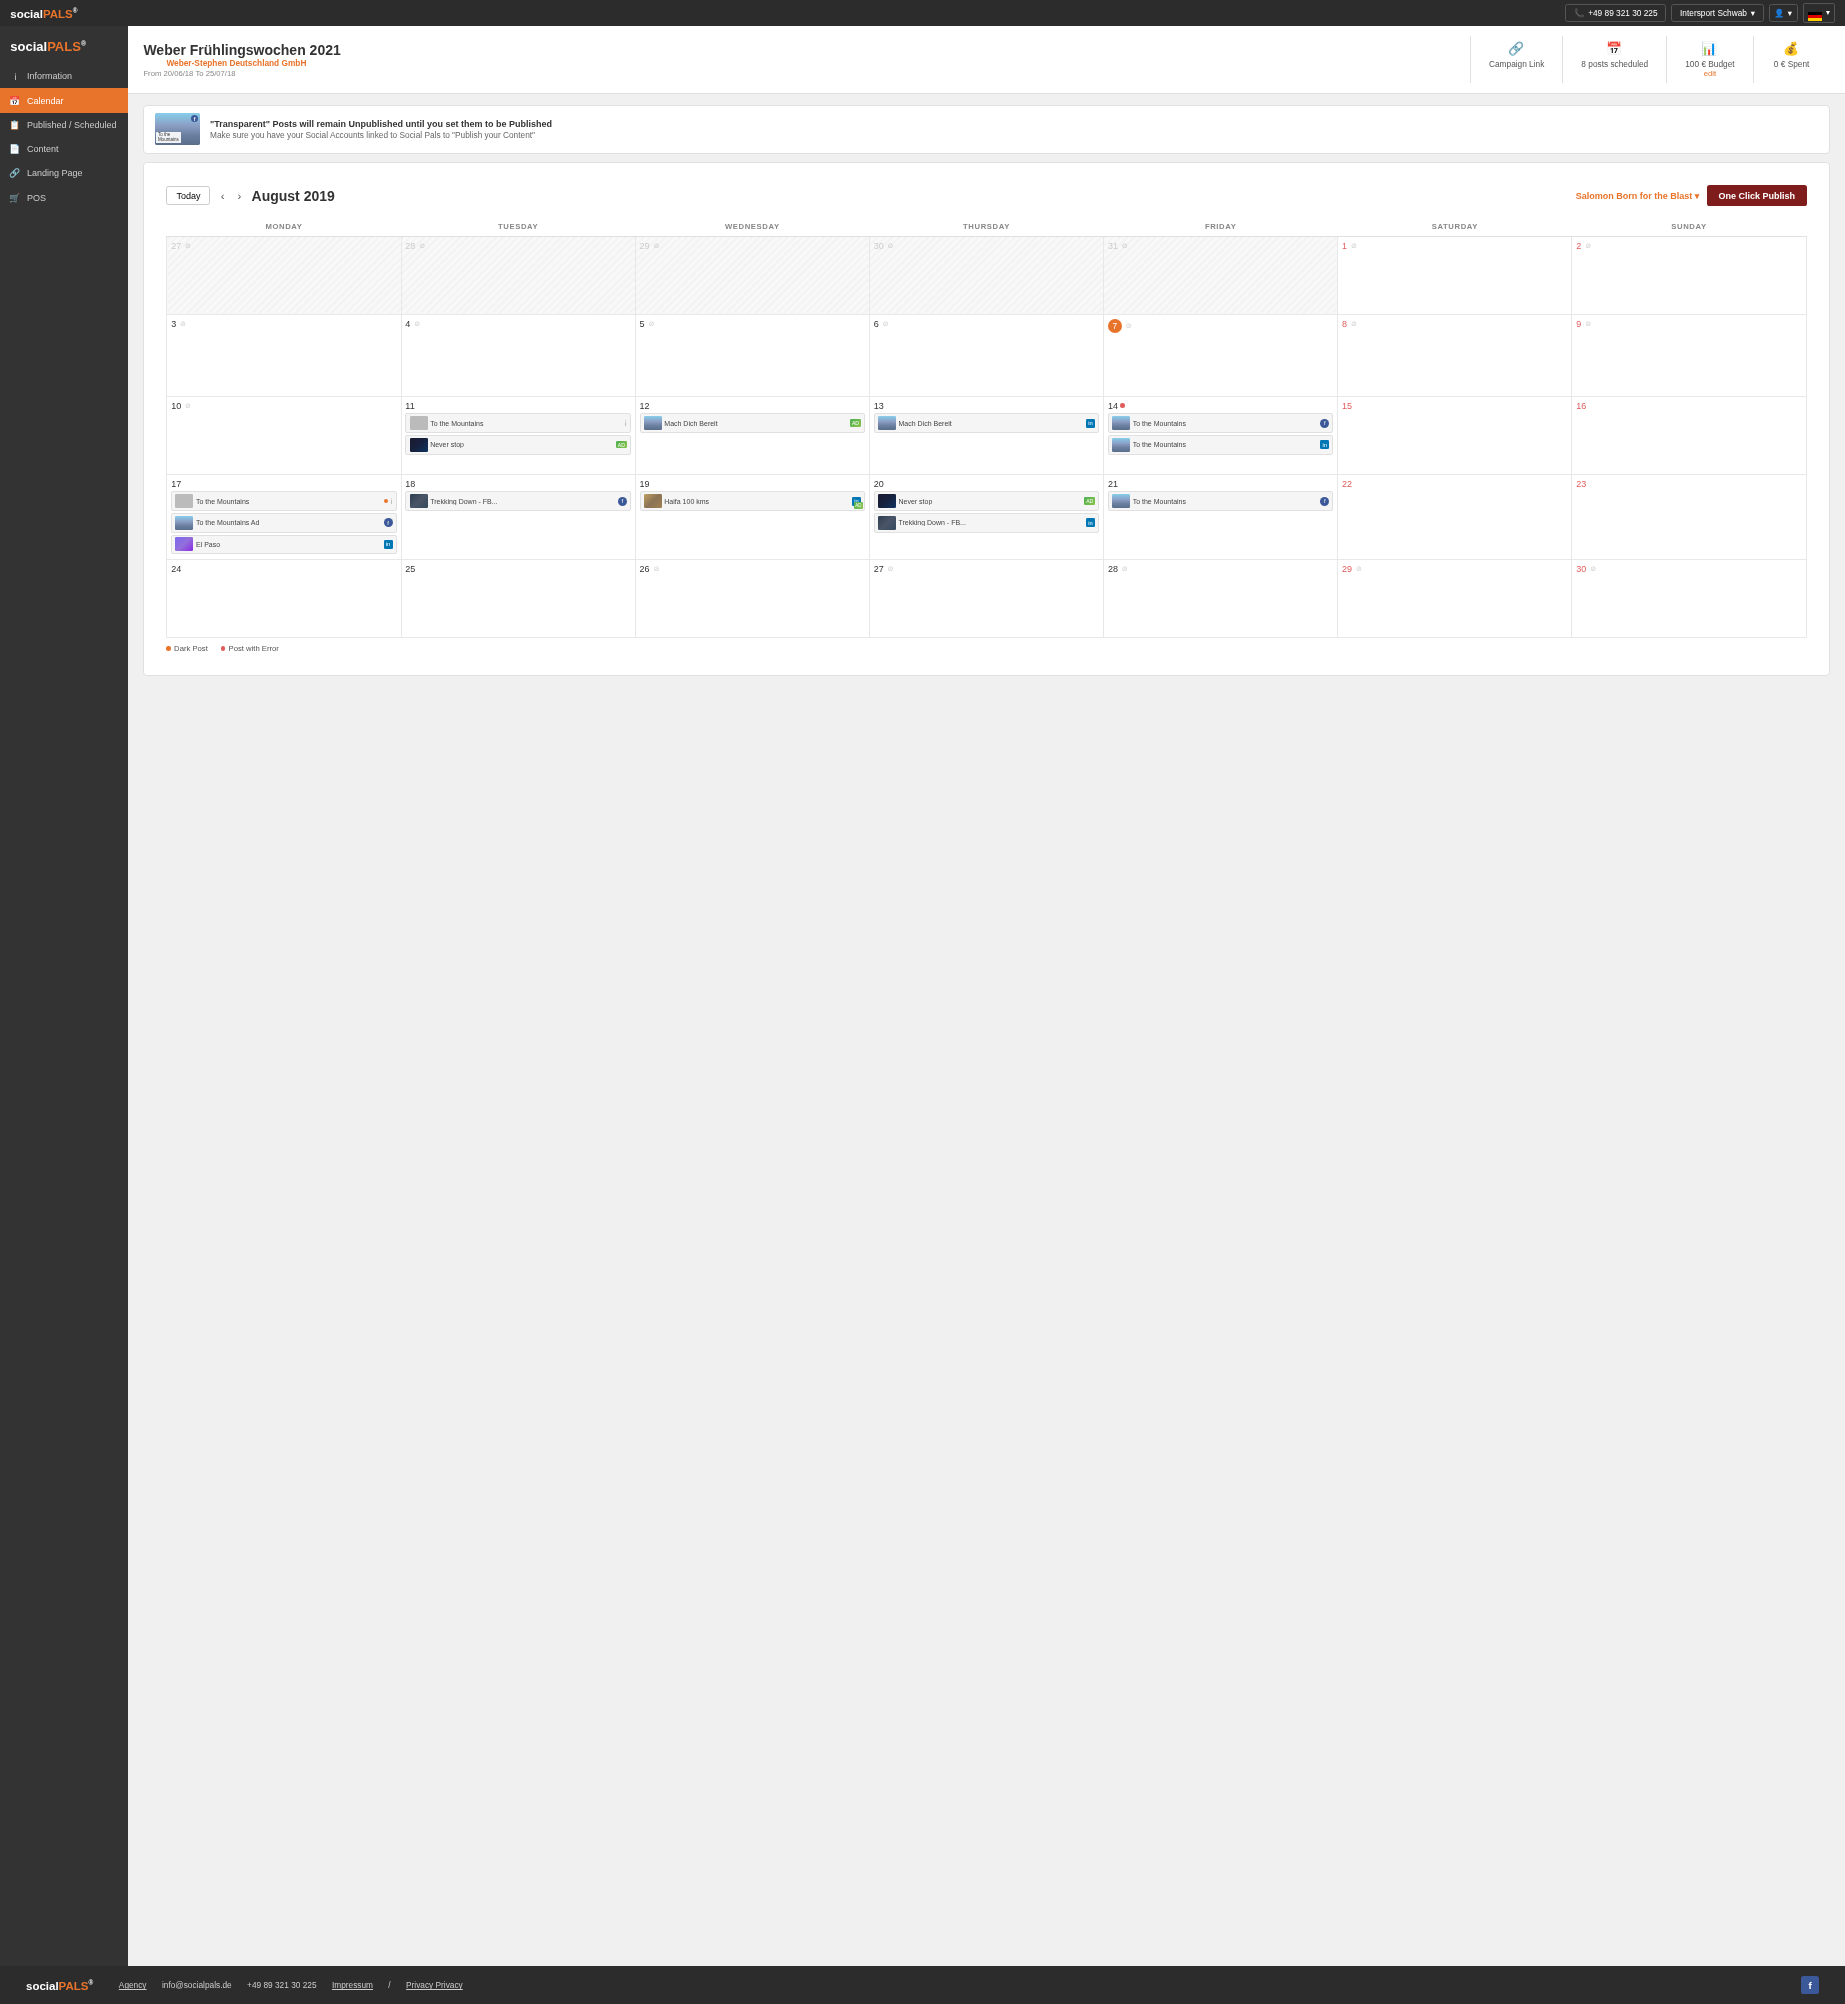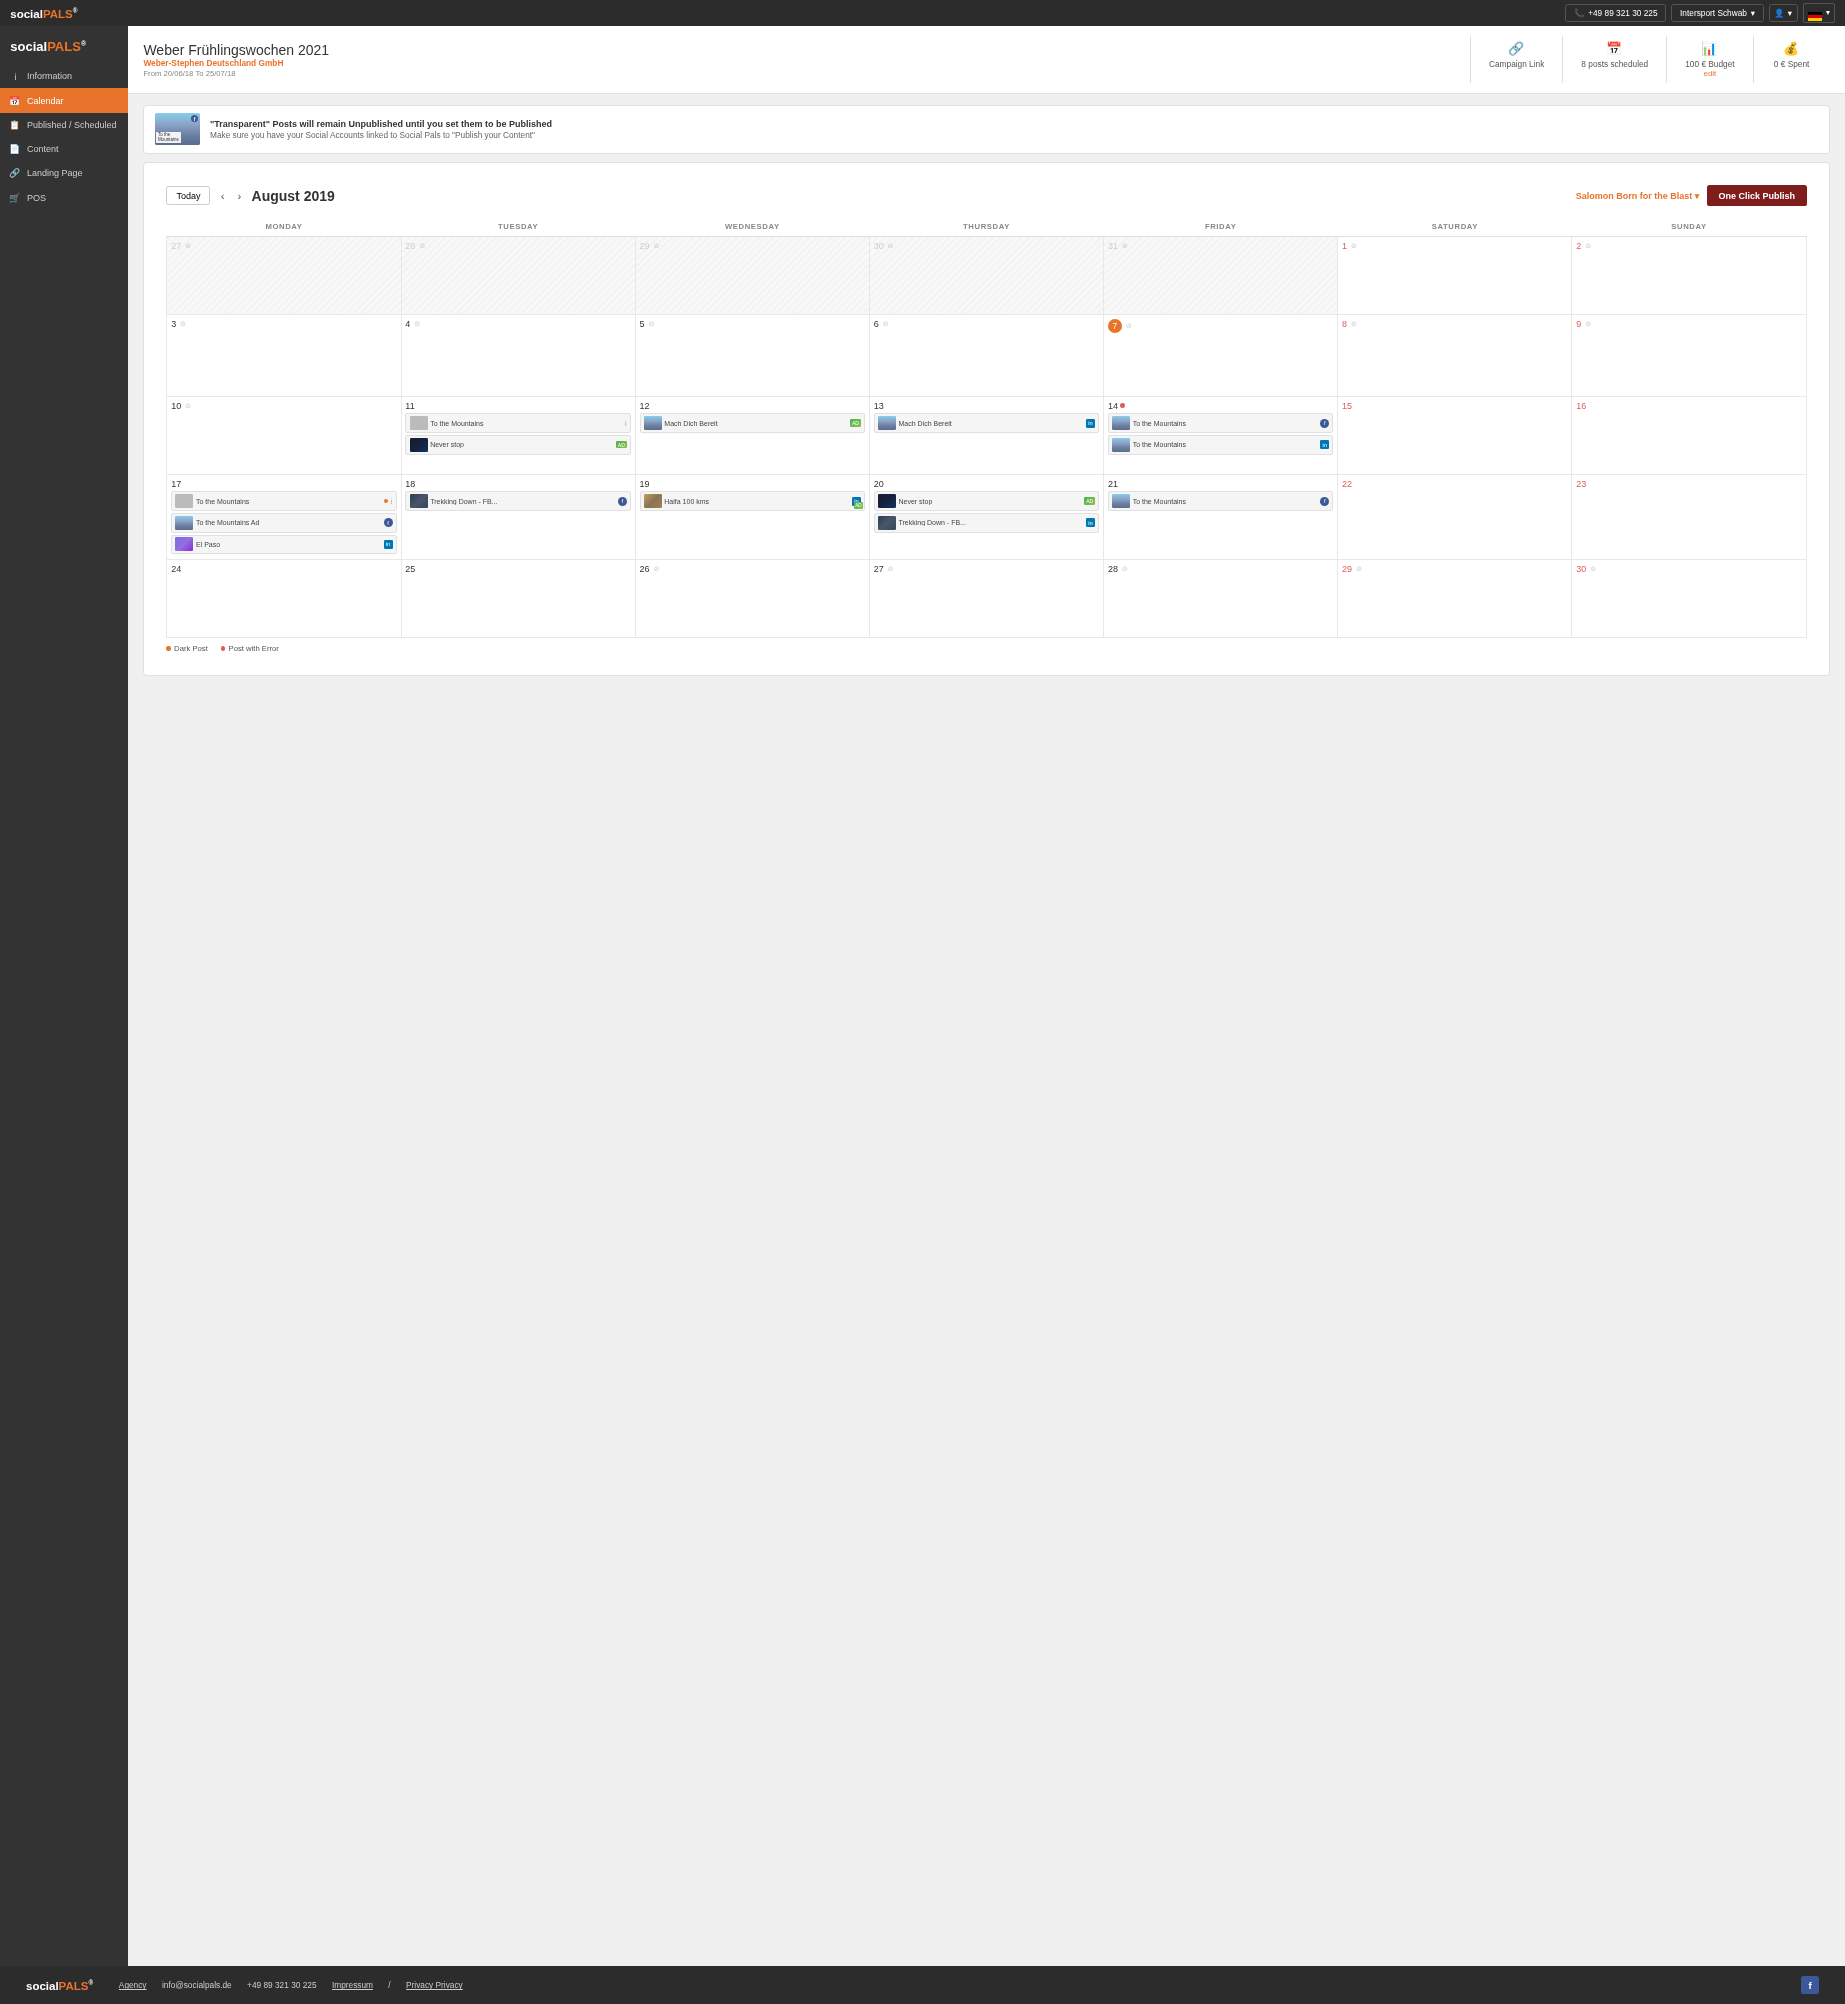--- a/index.html
+++ b/index.html
@@ -122,27 +122,28 @@
       background: #fff;
       padding: 10.3px 15.4px;
       display: flex;
       align-items: center;
       border-bottom: 0.6px solid #e0e0e0;
       gap: 26px;
     }
     .campaign-info { flex: 1; }
     .campaign-title {
       font-size: 14px;
-      font-weight: normal;
+      font-weight: bold;
       color: #333;
     }
     .campaign-subtitle {
       color: #E8732A;
       font-size: 8.3px;
       font-weight: 600;
+      margin-left: 23px;
     }
     .campaign-dates {
       color: #888;
       font-size: 7.7px;
       margin-top: 1.3px;
     }
     .campaign-stats {
       display: flex;
       gap: 0;
     }

